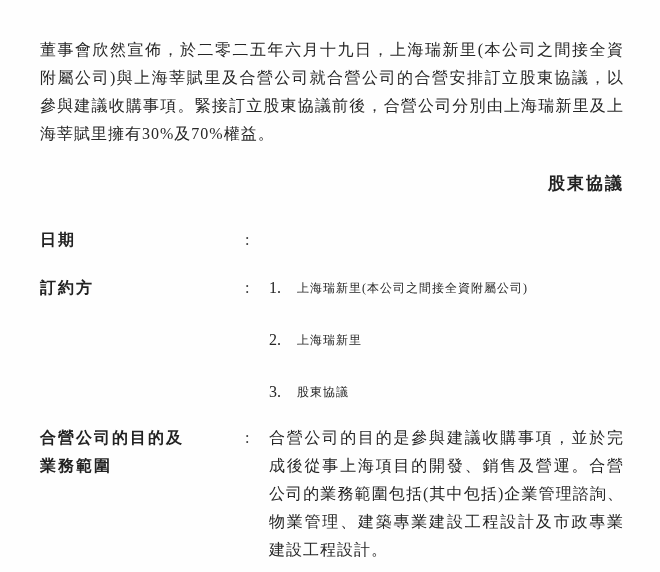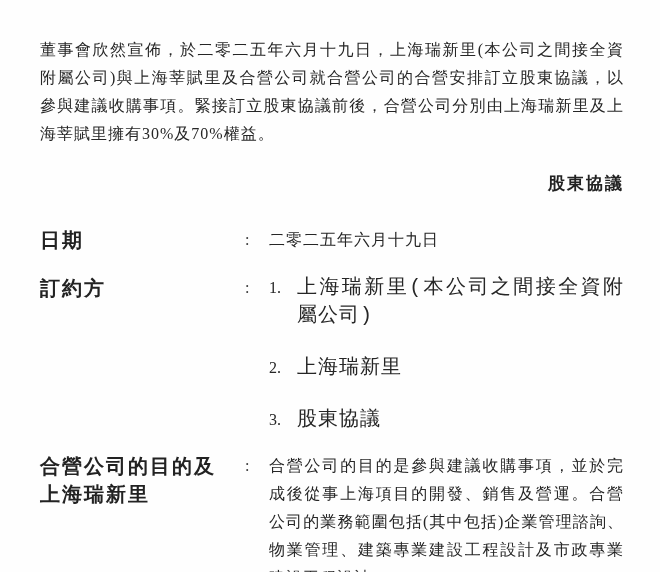--- a/index.html
+++ b/index.html
@@ -46,21 +46,21 @@
     display: grid;
     grid-template-columns: 205px 24px 1fr;
     align-items: start;
   }
   .term-row.date-row     { margin-top: 30px; }
   .term-row.parties-row  { margin-top: 20px; }
   .term-row.purpose-row  { margin-top: 18px; }
   .term-label {
     font-family: "Liberation Sans", "DejaVu Sans", sans-serif;
     font-weight: 700;
-    font-size: 20px;
+    font-size: 16px;
     letter-spacing: 2px;
     line-height: 28px;
     color: #222222;
     white-space: pre-line;
   }
   .term-sep {
     font-size: 16px;
     line-height: 28px;
     color: #3a3a3a;
     text-align: left;
@@ -77,40 +77,38 @@
     grid-template-columns: 28px 1fr;
     margin-bottom: 24px;
   }
   .party-item:last-child { margin-bottom: 0; }
   .party-num {
     font-size: 16px;
     line-height: 28px;
     letter-spacing: 0;
   }
   .party-text {
-    font-size: 20px;
+    font-size: 12px;
     letter-spacing: 1px;
     line-height: 28px;
-    font-family: Liberation Mono, monospace;
   }
 </style>
 </head>
 <body>
 
 <div class="page">
 
 
   <p class="body-text intro-paragraph">董事會欣然宣佈，於二零二五年六月十九日，上海瑞新里(本公司之間接全資附屬公司)與上海莘賦里及合營公司就合營公司的合營安排訂立股東協議，以參與建議收購事項。緊接訂立股東協議前後，合營公司分別由上海瑞新里及上海莘賦里擁有30%及70%權益。</p>
 
   <h2 class="heading agreement">股東協議</h2>
 
   <div class="term-row date-row">
     <div class="term-label">日期</div>
     <div class="term-sep">:</div>
-    <div class="term-value">二零二五年六月十九日</div>
   </div>
 
   <div class="term-row parties-row">
     <div class="term-label">訂約方</div>
     <div class="term-sep">:</div>
     <div class="term-value">
       <div class="party-item">
         <span class="party-num">1.</span>
         <span class="party-text">上海瑞新里(本公司之間接全資附屬公司)</span>
       </div>
@@ -120,18 +118,18 @@
       </div>
       <div class="party-item">
         <span class="party-num">3.</span>
         <span class="party-text">股東協議</span>
       </div>
     </div>
   </div>
 
   <div class="term-row purpose-row">
     <div class="term-label">合營公司的目的及
-上海瑞新里</div>
+業務範圍</div>
     <div class="term-sep">:</div>
     <div class="term-value">合營公司的目的是參與建議收購事項，並於完成後從事上海項目的開發、銷售及營運。合營公司的業務範圍包括(其中包括)企業管理諮詢、物業管理、建築專業建設工程設計及市政專業建設工程設計。</div>
   </div>
 
 </div>
 
 </body></html>

